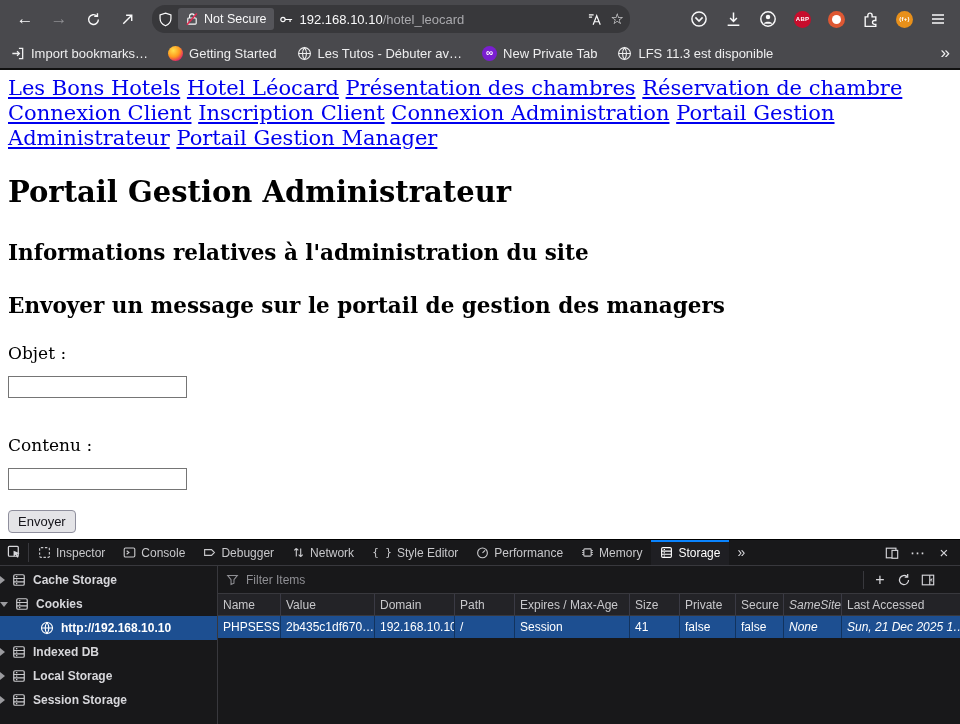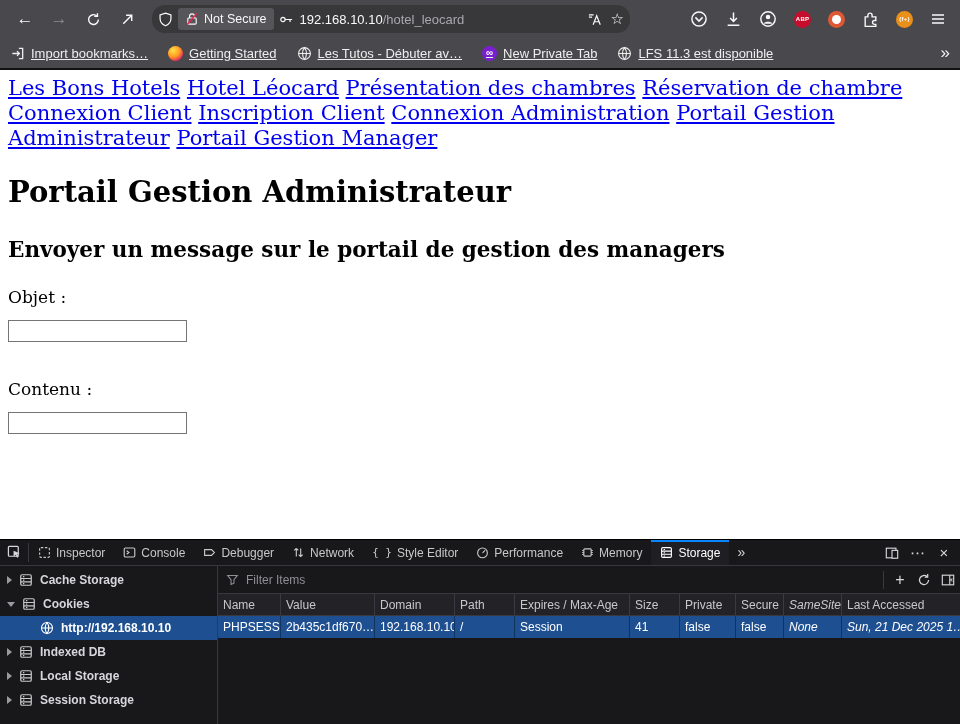--- a/index.html
+++ b/index.html
@@ -16,21 +16,21 @@
   .chip span { font-size:12.5px; color:#f9f9fa; white-space:nowrap; }
   .url-text { font-size:13px; white-space:nowrap; overflow:hidden; flex:1 1 auto; margin-left:6px; }
   .url-text .path { color:#a9a9ad; }
   .urlbar-right { display:flex; align-items:center; gap:8px; margin-left:4px; flex:0 0 auto; }
   .tb-icons { display:flex; align-items:center; gap:17px; margin-left:auto; padding-right:4px; }
   .badge { width:17px; height:17px; border-radius:50%; color:#fff; font-size:6px; font-weight:bold; display:flex; align-items:center; justify-content:center; letter-spacing:.2px; }
   .star { font-size:15px; color:#f9f9fa; }
 
   
   .bmbar { height:32px; background:#49494d; border-bottom:2px solid #111; display:flex; align-items:center; padding:0 10px; gap:20px; color:#eeeeef; font-size:13px; }
-  .bm { display:flex; align-items:center; gap:6px; white-space:nowrap;text-decoration:underline; }
+  .bm { display:flex; align-items:center; gap:6px; white-space:nowrap; }
   .ffx { width:15px; height:15px; border-radius:50%; background:radial-gradient(circle at 35% 30%, #ffe14d, #ff9a1f 45%, #e0216a 78%, #721c9e); }
   .mask { width:15px; height:15px; border-radius:50%; background:#7a1fd0; color:#fff; font-size:10px; font-weight:bold; display:flex; align-items:center; justify-content:center; line-height:1; }
   .bm-chevron { margin-left:auto; font-size:17px; color:#f0f0f1; }
 
   
   .page { height:469px; background:#fff; overflow:hidden; padding:6px 8px 0 8px; font-family:"DejaVu Serif", serif; color:#000; }
   .navlinks { font-size:21px; line-height:1.18; }
   .navlinks a { color:#0000ee; text-decoration:underline; }
   .page h1 { font-size:29px; margin-top:25px; font-weight:bold; }
   .page h2 { font-size:21.5px; font-weight:bold; }
@@ -45,27 +45,27 @@
   .devtools { height:214px; background:#18181a; color:#d7d7db; font-size:12px; border-top:1px solid #000; display:flex; flex-direction:column; }
   .dt-tabbar { height:26px; display:flex; align-items:stretch; border-bottom:1px solid #38383d; flex:0 0 auto; }
   .dt-pick { width:28px; display:flex; align-items:center; justify-content:center; }
   .dt-sep { width:1px; background:#38383d; margin:3px 0; }
   .dt-tab { display:flex; align-items:center; gap:5px; padding:0 9px; color:#c8c8cb; white-space:nowrap; }
   .dt-tab.active { box-shadow:inset 0 2px 0 #0a84ff; background:#1f1f23; color:#fff; }
   .dt-right { margin-left:auto; display:flex; align-items:center; gap:2px; padding-right:4px; }
   .dt-iconbtn { width:24px; height:24px; display:flex; align-items:center; justify-content:center; color:#d7d7db; }
   .dt-body { flex:1; display:flex; min-height:0; }
   .dt-sidebar { width:218px; border-right:1px solid #38383d; padding-top:2px; flex:0 0 auto; }
-  .tree-row { height:24px; display:flex; align-items:center; gap:7px; padding-left:7px; font-weight:bold; color:#d7d7db; }
+  .tree-row { height:24px; display:flex; align-items:center; gap:7px; font-weight:bold; color:#d7d7db; }
   .tree-row.child { padding-left:40px; font-weight:bold; }
   .tree-row.selected { background:#1d4f91; color:#fff; }
   .twisty-r { width:0; height:0; border-left:5px solid #9a9a9e; border-top:4px solid transparent; border-bottom:4px solid transparent; }
   .twisty-d { width:0; height:0; border-top:5px solid #9a9a9e; border-left:4px solid transparent; border-right:4px solid transparent; }
   .dt-main { flex:1; display:flex; flex-direction:column; min-width:0; }
-  .filterbar { height:28px; display:flex; align-items:center; border-bottom:1px solid #38383d; padding:0 0 0 8px; flex:0 0 auto; }
+  .filterbar { height:28px; display:flex; align-items:center; border-bottom:1px solid #38383d; padding:0 20px 0 8px; flex:0 0 auto; }
   .filter-txt { color:#8f8f94; margin-left:7px; flex:1; }
   .fb-right { display:flex; align-items:center; }
   .fb-sep { width:1px; height:18px; background:#38383d; margin:0 4px; }
   .cookie-table { flex:1; display:flex; flex-direction:column; min-height:0; }
   .thead, .trow { display:flex; height:22px; align-items:stretch; flex:0 0 auto; }
   .thead { background:#232327; border-bottom:1px solid #38383d; color:#c8c8cb; }
   .cell { padding:0 0 0 5px; display:flex; align-items:center; white-space:nowrap; overflow:hidden; border-right:1px solid #3a3a44; }
   .c0{width:63px;} .c1{width:94px;} .c2{width:80px;} .c3{width:60px;} .c4{width:115px;} .c5{width:50px;} .c6{width:56px;} .c7{width:48px;} .c8{width:58px;font-style:italic;} .c9{flex:1; border-right:none;}
   .trow.selected { background:#1d4f91; color:#fff; }
   .trow.selected .cell { border-right:1px solid rgba(0,0,0,.35); }
@@ -191,25 +191,27 @@
     <a href="#">Hotel Léocard</a>
     <a href="#">Présentation des chambres</a>
     <a href="#">Réservation de chambre</a>
     <a href="#">Connexion Client</a>
     <a href="#">Inscription Client</a>
     <a href="#">Connexion Administration</a>
     <a href="#">Portail Gestion Administrateur</a>
     <a href="#">Portail Gestion Manager</a>
   </p>
   <h1>Portail Gestion Administrateur</h1>
+  <h2 class="h2-info">Informations relatives à l'administration du site</h2>
   <h2 class="h2-form">Envoyer un message sur le portail de gestion des managers</h2>
   <p class="form-label">Objet :</p>
   <input class="txt-input" type="text" value="" style="">
   <p class="form-label gap-lg">Contenu :</p>
   <input class="txt-input" type="text" value="" style="">
+  <div><button class="send-btn">Envoyer</button></div>
 </div>
 
 <div class="devtools">
   <div class="dt-tabbar">
     <div class="dt-pick">
       <svg width="15" height="15" viewBox="0 0 16 16">
           <rect x="1.5" y="1.5" width="10.5" height="10.5" rx="1" fill="none" stroke="#d7d7db" stroke-width="1.3"></rect>
           <path d="M7 6l6.5 2.7-2.7 1 1.6 3.2-1.6.8-1.6-3.2L7 12.8z" fill="#d7d7db"></path>
         </svg>
     </div>

